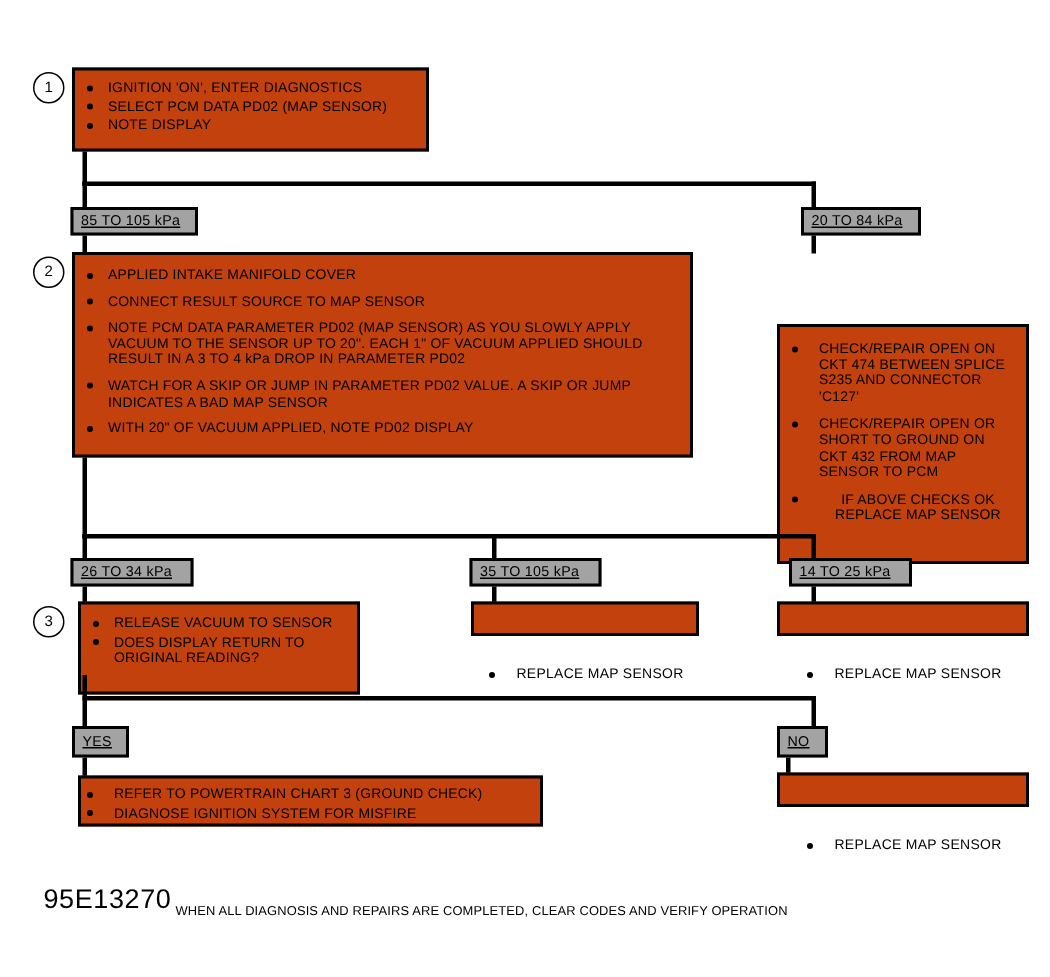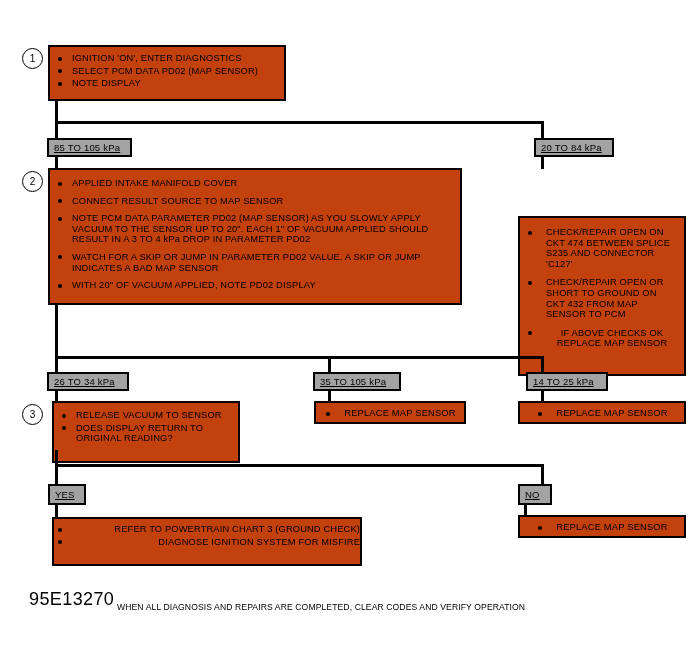--- a/index.html
+++ b/index.html
@@ -79,23 +79,24 @@
   }
   .sp3 > li + li { margin-top: 8px; }
   .sp2 > li + li { margin-top: 7px; }
   .sp1 > li + li { margin-top: 2px; }
   .tight { padding-left: 16px; }
   .tight::before { left: 4px !important; }
 
   
   .one-line {
     display: flex;
-    align-items: center;
+    align-items: flex-end;
     justify-content: center;
     height: 100%;
+    margin-top: 32px;
   }
   .one-line .txt {
     position: relative;
     font-size: 9.3px;
     letter-spacing: .2px;
     padding-left: 20px;
     white-space: nowrap;
   }
   .one-line .txt::before {
     content: "";
@@ -241,21 +242,21 @@
   <div class="tag" style="left:48px; top:484px; width:38px; height:21px;">
     <span>YES</span>
   </div>
   <div class="tag" style="left:518px; top:484px; width:34px; height:21px;">
     <span>NO</span>
   </div>
 
   <div class="line-v" style="left:55px; top:505px; height:13px;"></div>
   <div class="line-v" style="left:524px; top:505px; height:11px;"></div>
 
-  <div class="node" style="left:52px; top:517px; width:310px; height:49px;text-align:right;">
+  <div class="node" style="left:52px; top:517px; width:310px; height:34px;">
     <ul class="items sp1" style="padding-top:5px;">
       <li class="tight">REFER TO POWERTRAIN CHART 3 (GROUND CHECK)</li>
       <li class="tight">DIAGNOSE IGNITION SYSTEM FOR MISFIRE</li>
     </ul>
   </div>
 
   <div class="node" style="left:518px; top:515px; width:168px; height:23px;">
     <div class="one-line">
       <span class="txt">REPLACE MAP SENSOR</span>
     </div>

